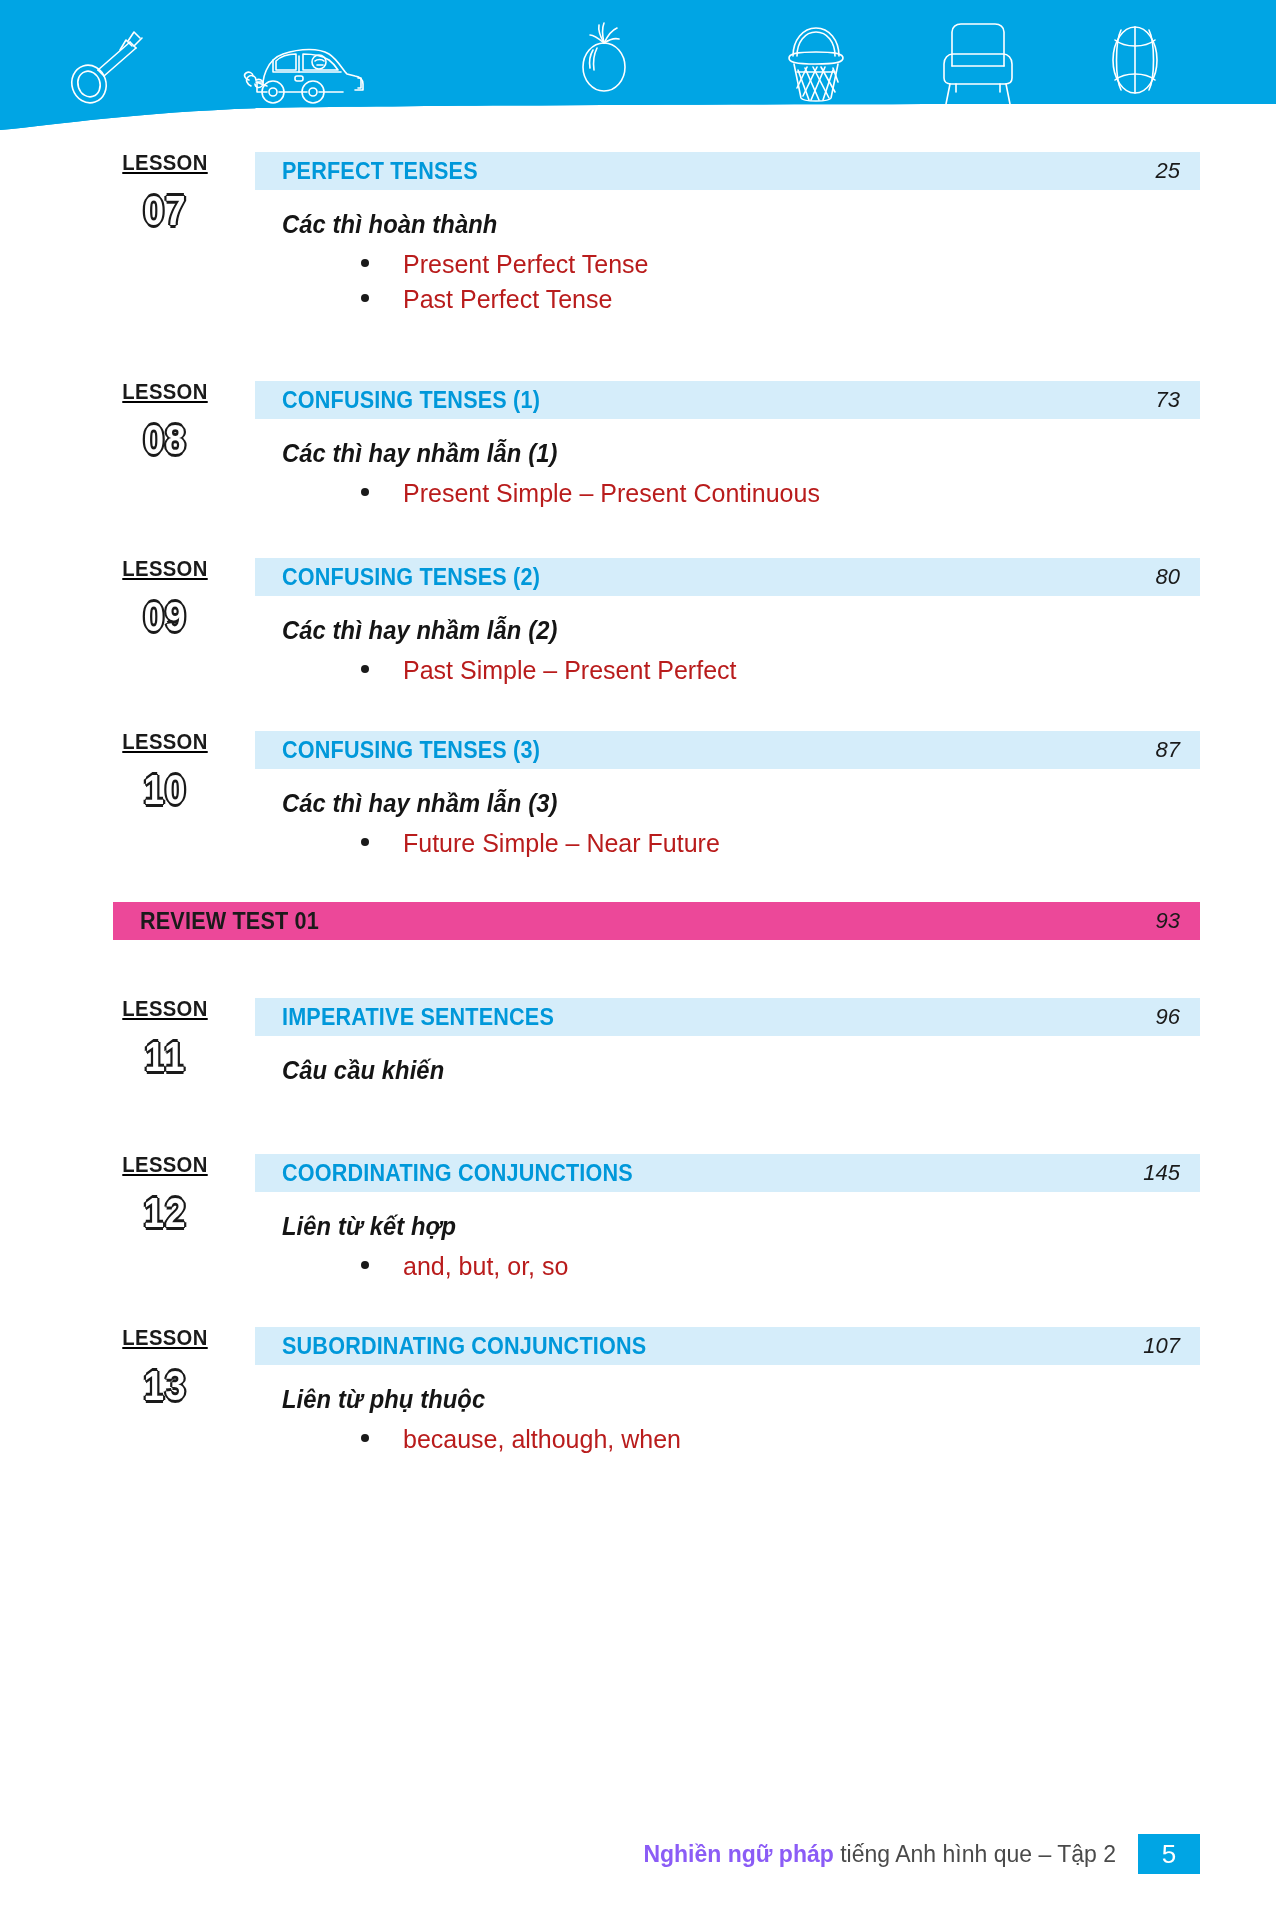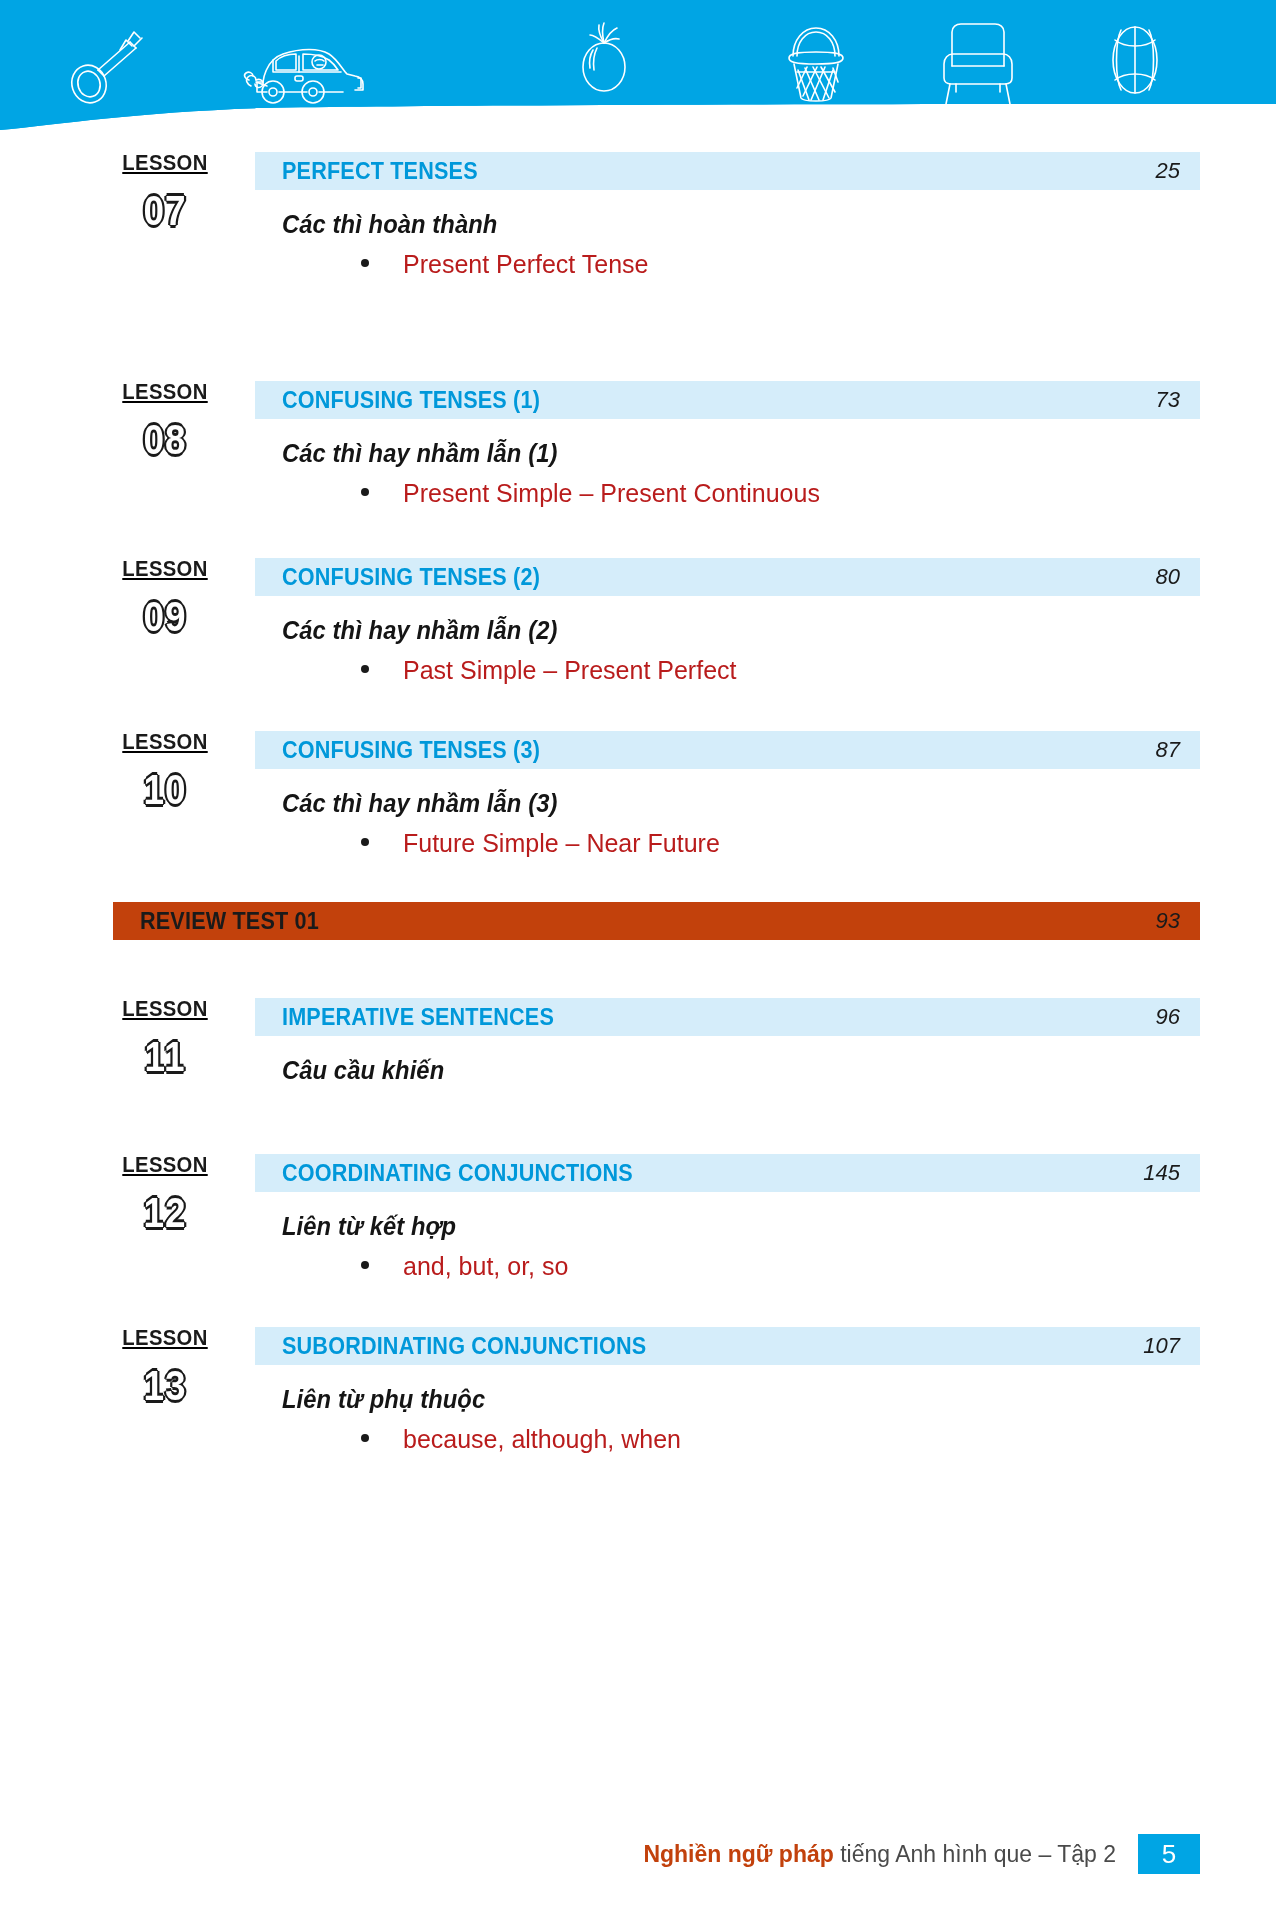--- a/index.html
+++ b/index.html
@@ -66,21 +66,21 @@
     margin-left:255px;
     margin-right:76px;
     background:#D5EDFA;
     height:38px;
     display:flex;align-items:center;
     box-sizing:border-box;
     padding:0 20px 0 27px;
   }
   .bar.review{
     margin-left:113px;
-    background:#c2410c;
+    background:#ec4899;
   }
   .bar-title{
     font-family:"Liberation Sans", sans-serif;
     font-weight:bold;
     font-size:24px;
     color:#0098DA;
     letter-spacing:0.2px;
     transform:scaleX(0.90);
     transform-origin:left center;
     white-space:nowrap;
@@ -134,21 +134,21 @@
     position:absolute;left:0;bottom:0;width:1276px;height:96px;
   }
   #footer-inner{
     position:absolute;right:76px;bottom:48px;
     display:flex;align-items:center;
   }
   .foot-text{
     font-family:"Liberation Sans", sans-serif;
     font-size:23px;color:#4a4a4a;white-space:nowrap;
   }
-  .foot-text b{font-weight:bold;color:#c2410c;}
+  .foot-text b{font-weight:bold;color:#8b5cf6;}
   .foot-page{
     margin-left:22px;
     background:#00A5E4;
     color:#ffffff;
     font-family:"Liberation Sans", sans-serif;
     font-size:26px;
     font-weight:400;
     width:62px;height:40px;
     display:flex;align-items:center;justify-content:center;
   }
@@ -258,20 +258,21 @@
         <div class="lesson-word">LESSON</div>
         <div class="lesson-num"><span>07</span></div>
       </div>
       <div class="bar">
         <div class="bar-title">PERFECT TENSES</div>
         <div class="bar-page">25</div>
       </div>
       <div class="viet">Các thì hoàn thành</div>
       <ul class="bullets">
         <li><span class="dot"></span>Present Perfect Tense</li>
+        <li><span class="dot"></span>Past Perfect Tense</li>
       </ul>
     </div>
     <div class="lesson" style="position: absolute; left: 0px; top: 251px; width: 1276px;">
       <div class="lesson-left">
         <div class="lesson-word">LESSON</div>
         <div class="lesson-num"><span>08</span></div>
       </div>
       <div class="bar">
         <div class="bar-title">CONFUSING TENSES (1)</div>
         <div class="bar-page">73</div>

